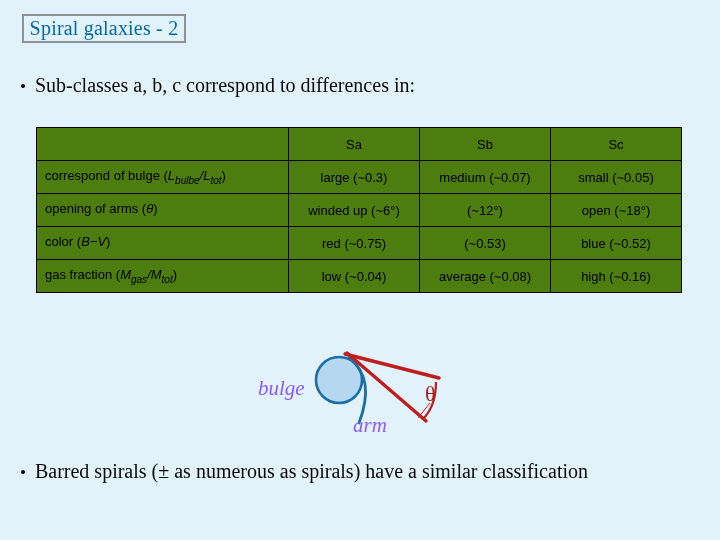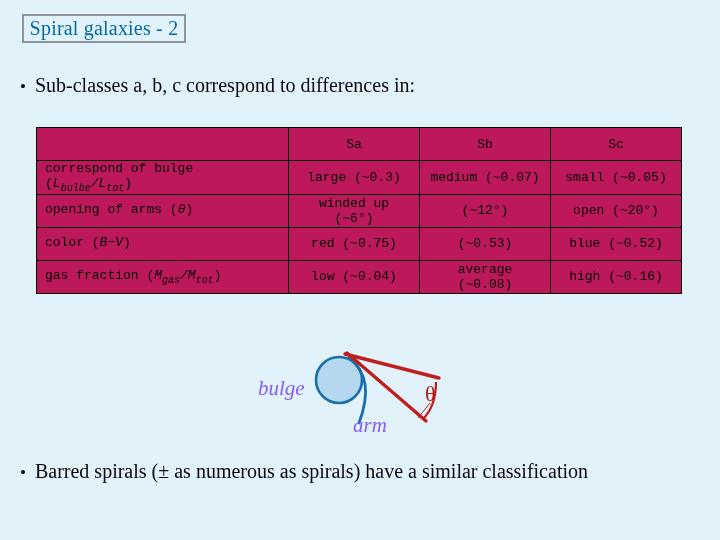--- a/index.html
+++ b/index.html
@@ -72,22 +72,22 @@
     background: #ddf0fb;
   }
   table.spec td, table.spec th {
     border: 1px solid #000;
     font-weight: normal;
     font-size: 13px;
     color: #000;
     height: 33px;
     padding: 0 8px;
     box-sizing: border-box;
-    background: #be185d;
-    font-family: Liberation Mono, monospace;
+    background: #4d7c0f;
+    font-family: Liberation Sans, sans-serif;
   }
   table.spec col.c0 { width: 252px; }
   table.spec col.c1 { width: 131px; }
   table.spec col.c2 { width: 131px; }
   table.spec col.c3 { width: 131px; }
 
   th.hdr { text-align: center; font-size: 13.5px; }
   th.hdr-blank { }
   td.rowlabel { text-align: left; }
   td.val { text-align: center; }
@@ -158,21 +158,21 @@
           <td class="rowlabel"><span>correspond of bulge (</span><span class="ital">L</span><span class="sub">bulbe</span><span class="ital">/</span><span class="ital">L</span><span class="sub">tot</span><span>)</span></td>
           <td class="val">large (~0.3)</td>
           <td class="val">medium (~0.07)</td>
           <td class="val">small (~0.05)</td>
         </tr>
 
         <tr>
           <td class="rowlabel"><span>opening of arms (</span><span class="ital">θ</span><span class="sub"></span><span class="ital"></span><span class="ital"></span><span class="sub"></span><span>)</span></td>
           <td class="val">winded up (~6°)</td>
           <td class="val">(~12°)</td>
-          <td class="val">open (~20°)</td>
+          <td class="val">open (~18°)</td>
         </tr>
 
 
         <tr>
           <td class="rowlabel"><span>color  (</span><span class="ital">B−V</span><span class="sub"></span><span class="ital"></span><span class="ital"></span><span class="sub"></span><span>)</span></td>
           <td class="val">red (~0.75)</td>
           <td class="val">(~0.53)</td>
           <td class="val">blue (~0.52)</td>
         </tr>
 

